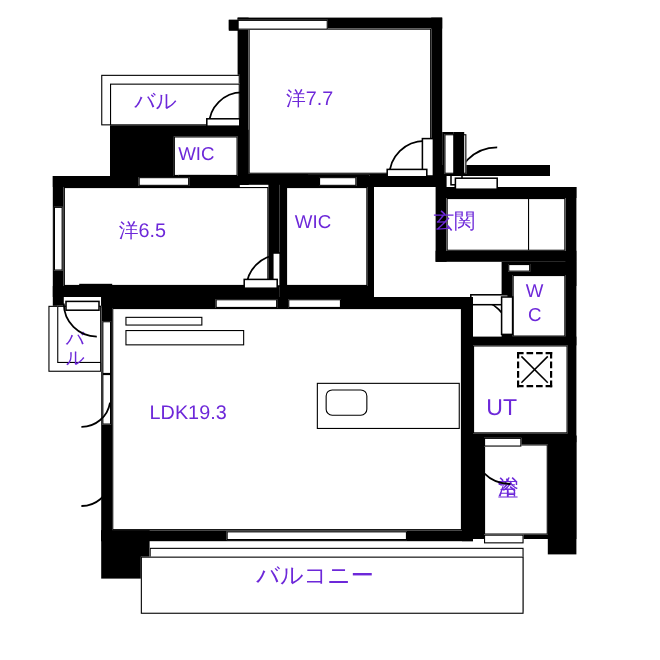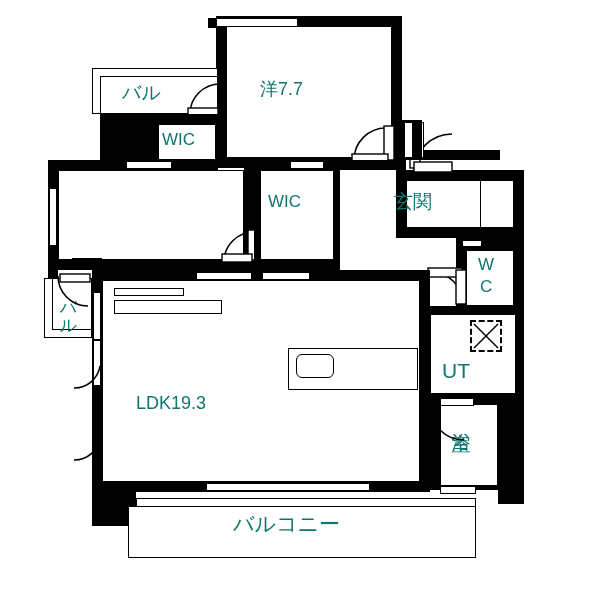--- a/index.html
+++ b/index.html
@@ -12,21 +12,21 @@
     width:600px;height:600px;
     background:#ffffff;
   }
   
   .wall{position:absolute;background:#000000;}
   .room{position:absolute;background:#ffffff;border:1.5px solid #000000;box-sizing:border-box;}
   .white{position:absolute;background:#ffffff;}
   .thin{position:absolute;border:1.5px solid #000000;box-sizing:border-box;background:#ffffff;}
   .label{
     position:absolute;
-    color:#0f766e;
+    color:#6d28d9;
     font-weight:400;
     white-space:nowrap;
     letter-spacing:0px;
     line-height:1;
   }
   .label.big{font-size:18px;}
   .label.mid{font-size:21px;}
   .label.sm{font-size:19px;}
   .label.xs{font-size:17px;}
   .vert{
@@ -86,20 +86,21 @@
 
   <div class="wall" style="left:152px;top:118px;width:74px;height:50px;"></div>
   <div class="room" style="left:158px;top:124px;width:58px;height:36px;"></div>
   <div class="label xs" style="left:162px;top:131px;">WIC</div>
   <div class="winbar" style="left:162px;top:159px;width:38px;height:8px;"></div>
 
   <div class="wall" style="left:48px;top:160px;width:170px;height:10px;"></div>
   <div class="wall" style="left:48px;top:160px;width:10px;height:150px;"></div>
 
   <div class="room" style="left:58px;top:170px;width:186px;height:90px;"></div>
+  <div class="label big" style="left:108px;top:200px;">洋6.5</div>
 
   <div class="winbar" style="left:49px;top:188px;width:8px;height:58px;"></div>
 
   <div class="winbar" style="left:126px;top:161px;width:46px;height:8px;"></div>
 
   <div class="wall" style="left:244px;top:160px;width:10px;height:110px;"></div>
 
   <div class="wall" style="left:48px;top:260px;width:206px;height:10px;"></div>
 
   <div class="door" style="left:222px;top:230px;">
@@ -181,21 +182,21 @@
       <path d="M2 2 A34 34 0 0 0 36 36" fill="none" stroke="#000" stroke-width="1.6"></path>
     </svg>
   </div>
 
   <div class="wall" style="left:92px;top:270px;width:338px;height:10px;"></div>
   <div class="wall" style="left:92px;top:270px;width:10px;height:222px;"></div>
   <div class="wall" style="left:420px;top:270px;width:10px;height:222px;"></div>
   <div class="wall" style="left:92px;top:482px;width:338px;height:10px;"></div>
 
   <div class="room" style="left:102px;top:280px;width:318px;height:202px;"></div>
-  <div class="label big" style="left:136px;top:366px;margin-top:28px;">LDK19.3</div>
+  <div class="label big" style="left:136px;top:366px;">LDK19.3</div>
 
   <div class="sinkcounter" style="left:288px;top:348px;width:130px;height:42px;"></div>
   <div class="sinkbowl" style="left:296px;top:354px;width:38px;height:24px;"></div>
 
   <div class="winbar" style="left:93px;top:292px;width:8px;height:48px;"></div>
   <div class="winbar" style="left:93px;top:340px;width:8px;height:46px;"></div>
 
   <div class="door" style="left:72px;top:364px;">
     <svg width="30" height="26" viewBox="0 0 30 26">
       <path d="M28 2 A26 26 0 0 1 2 24" fill="none" stroke="#000" stroke-width="1.6"></path>

